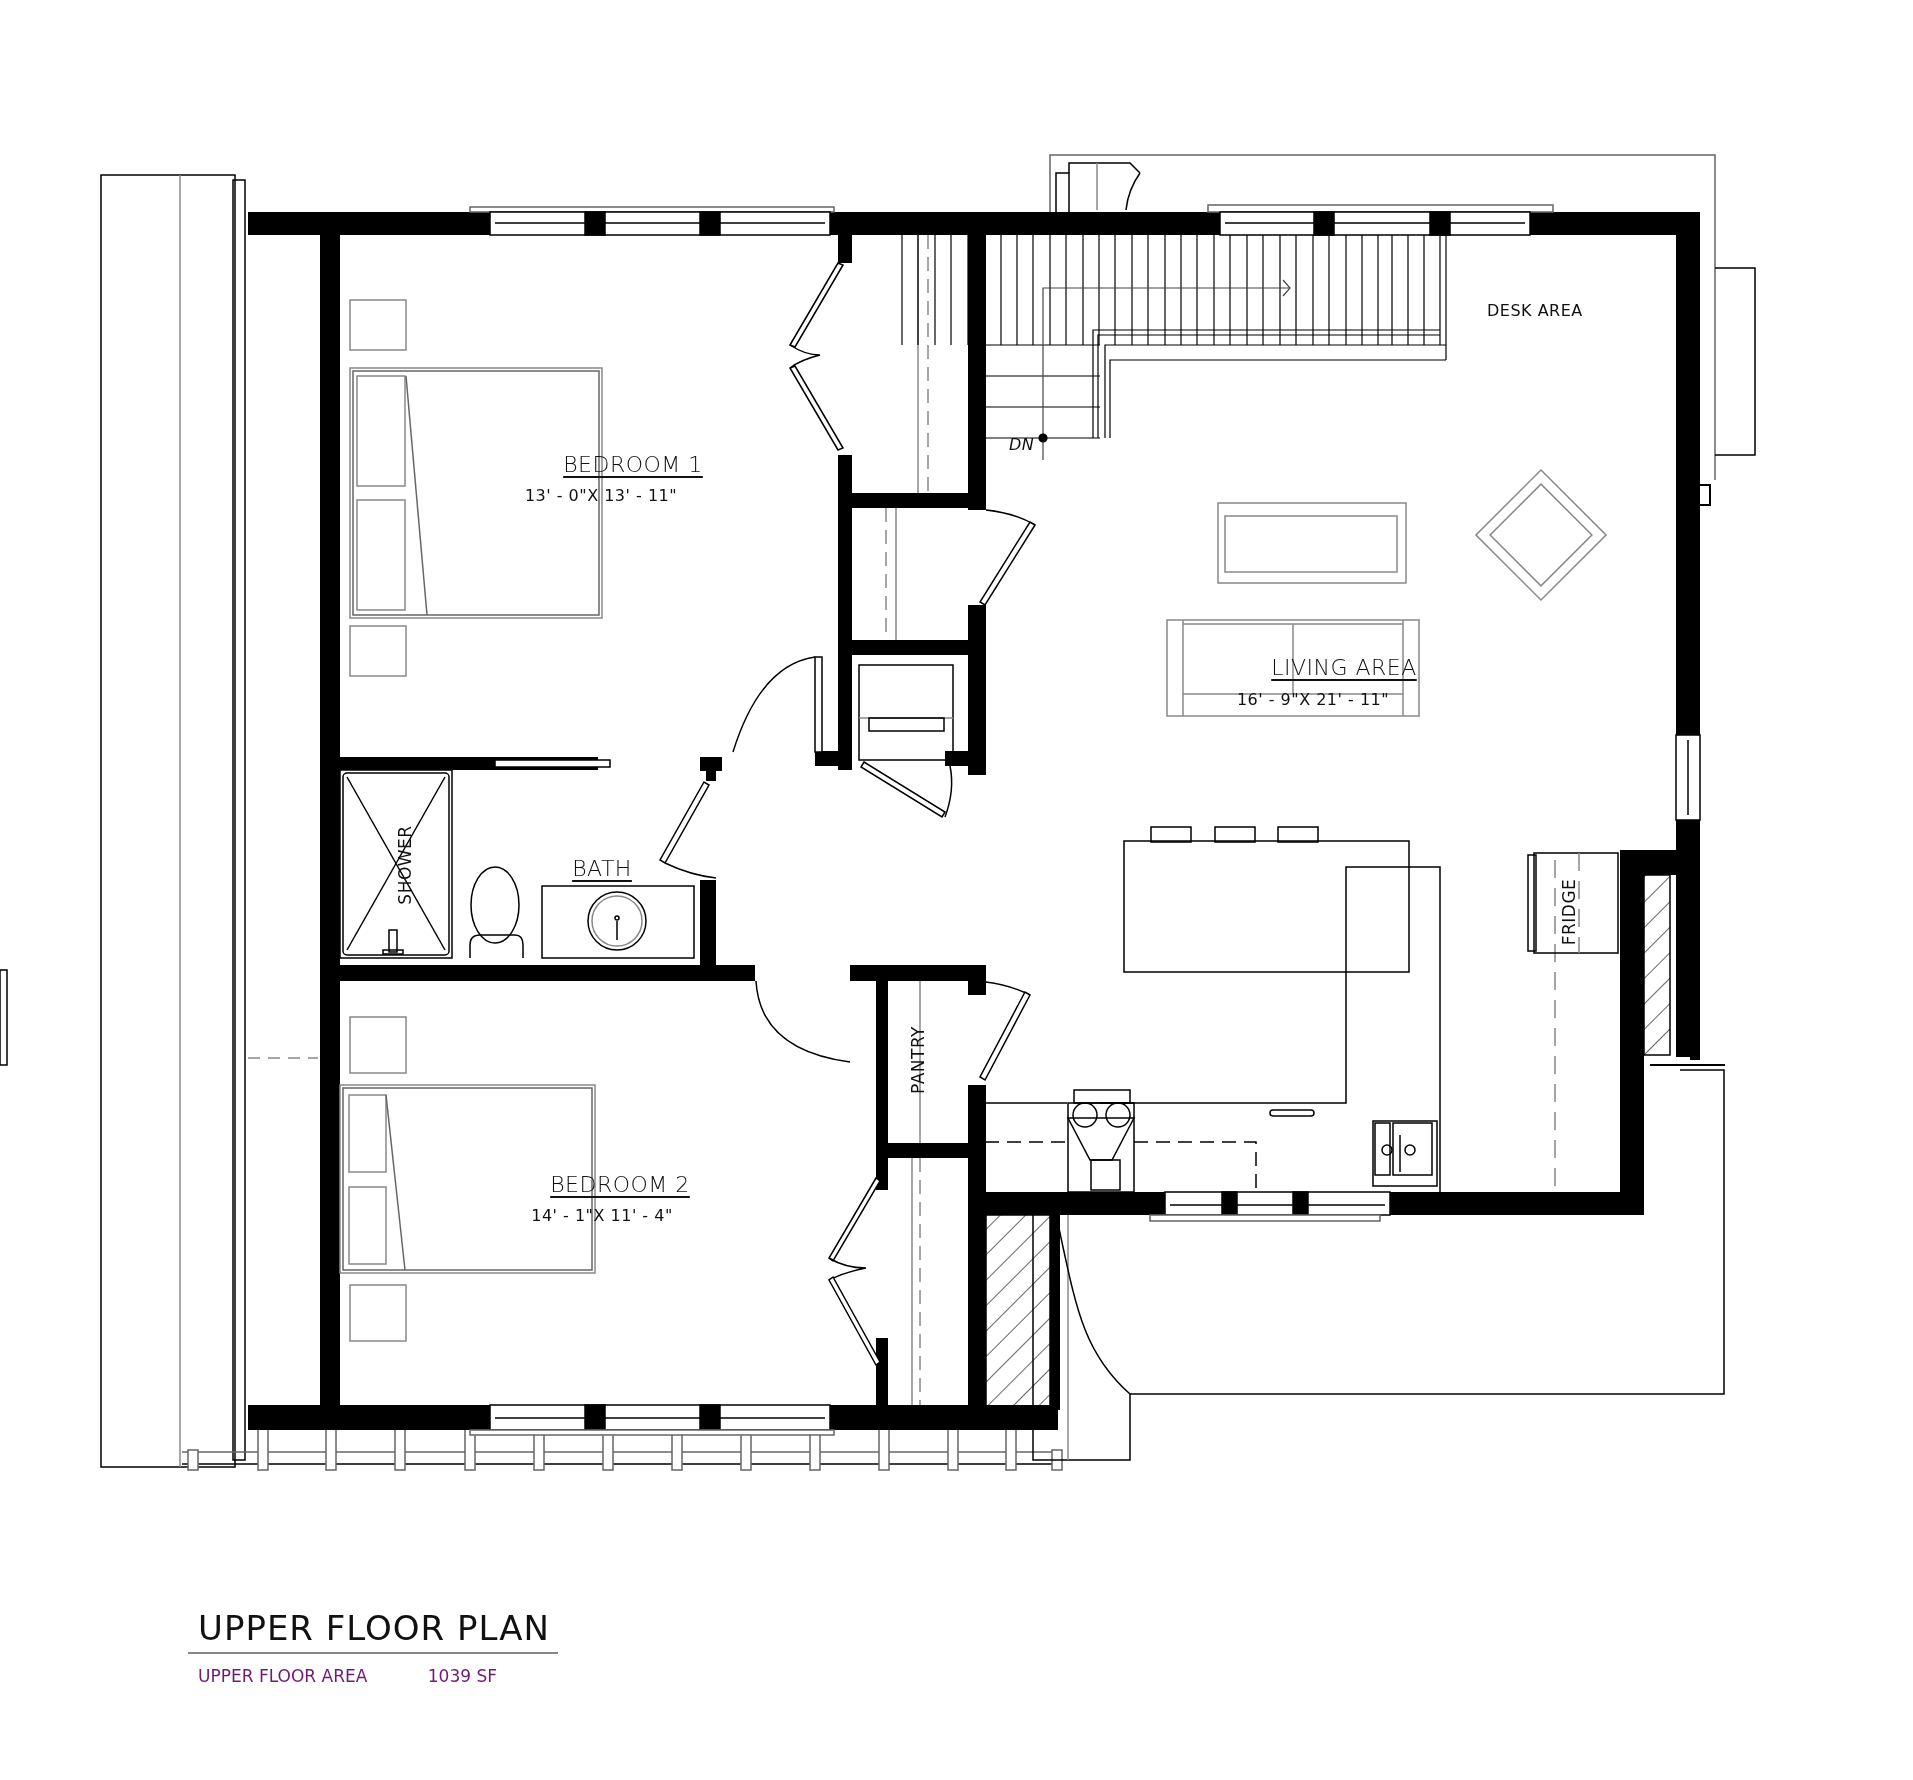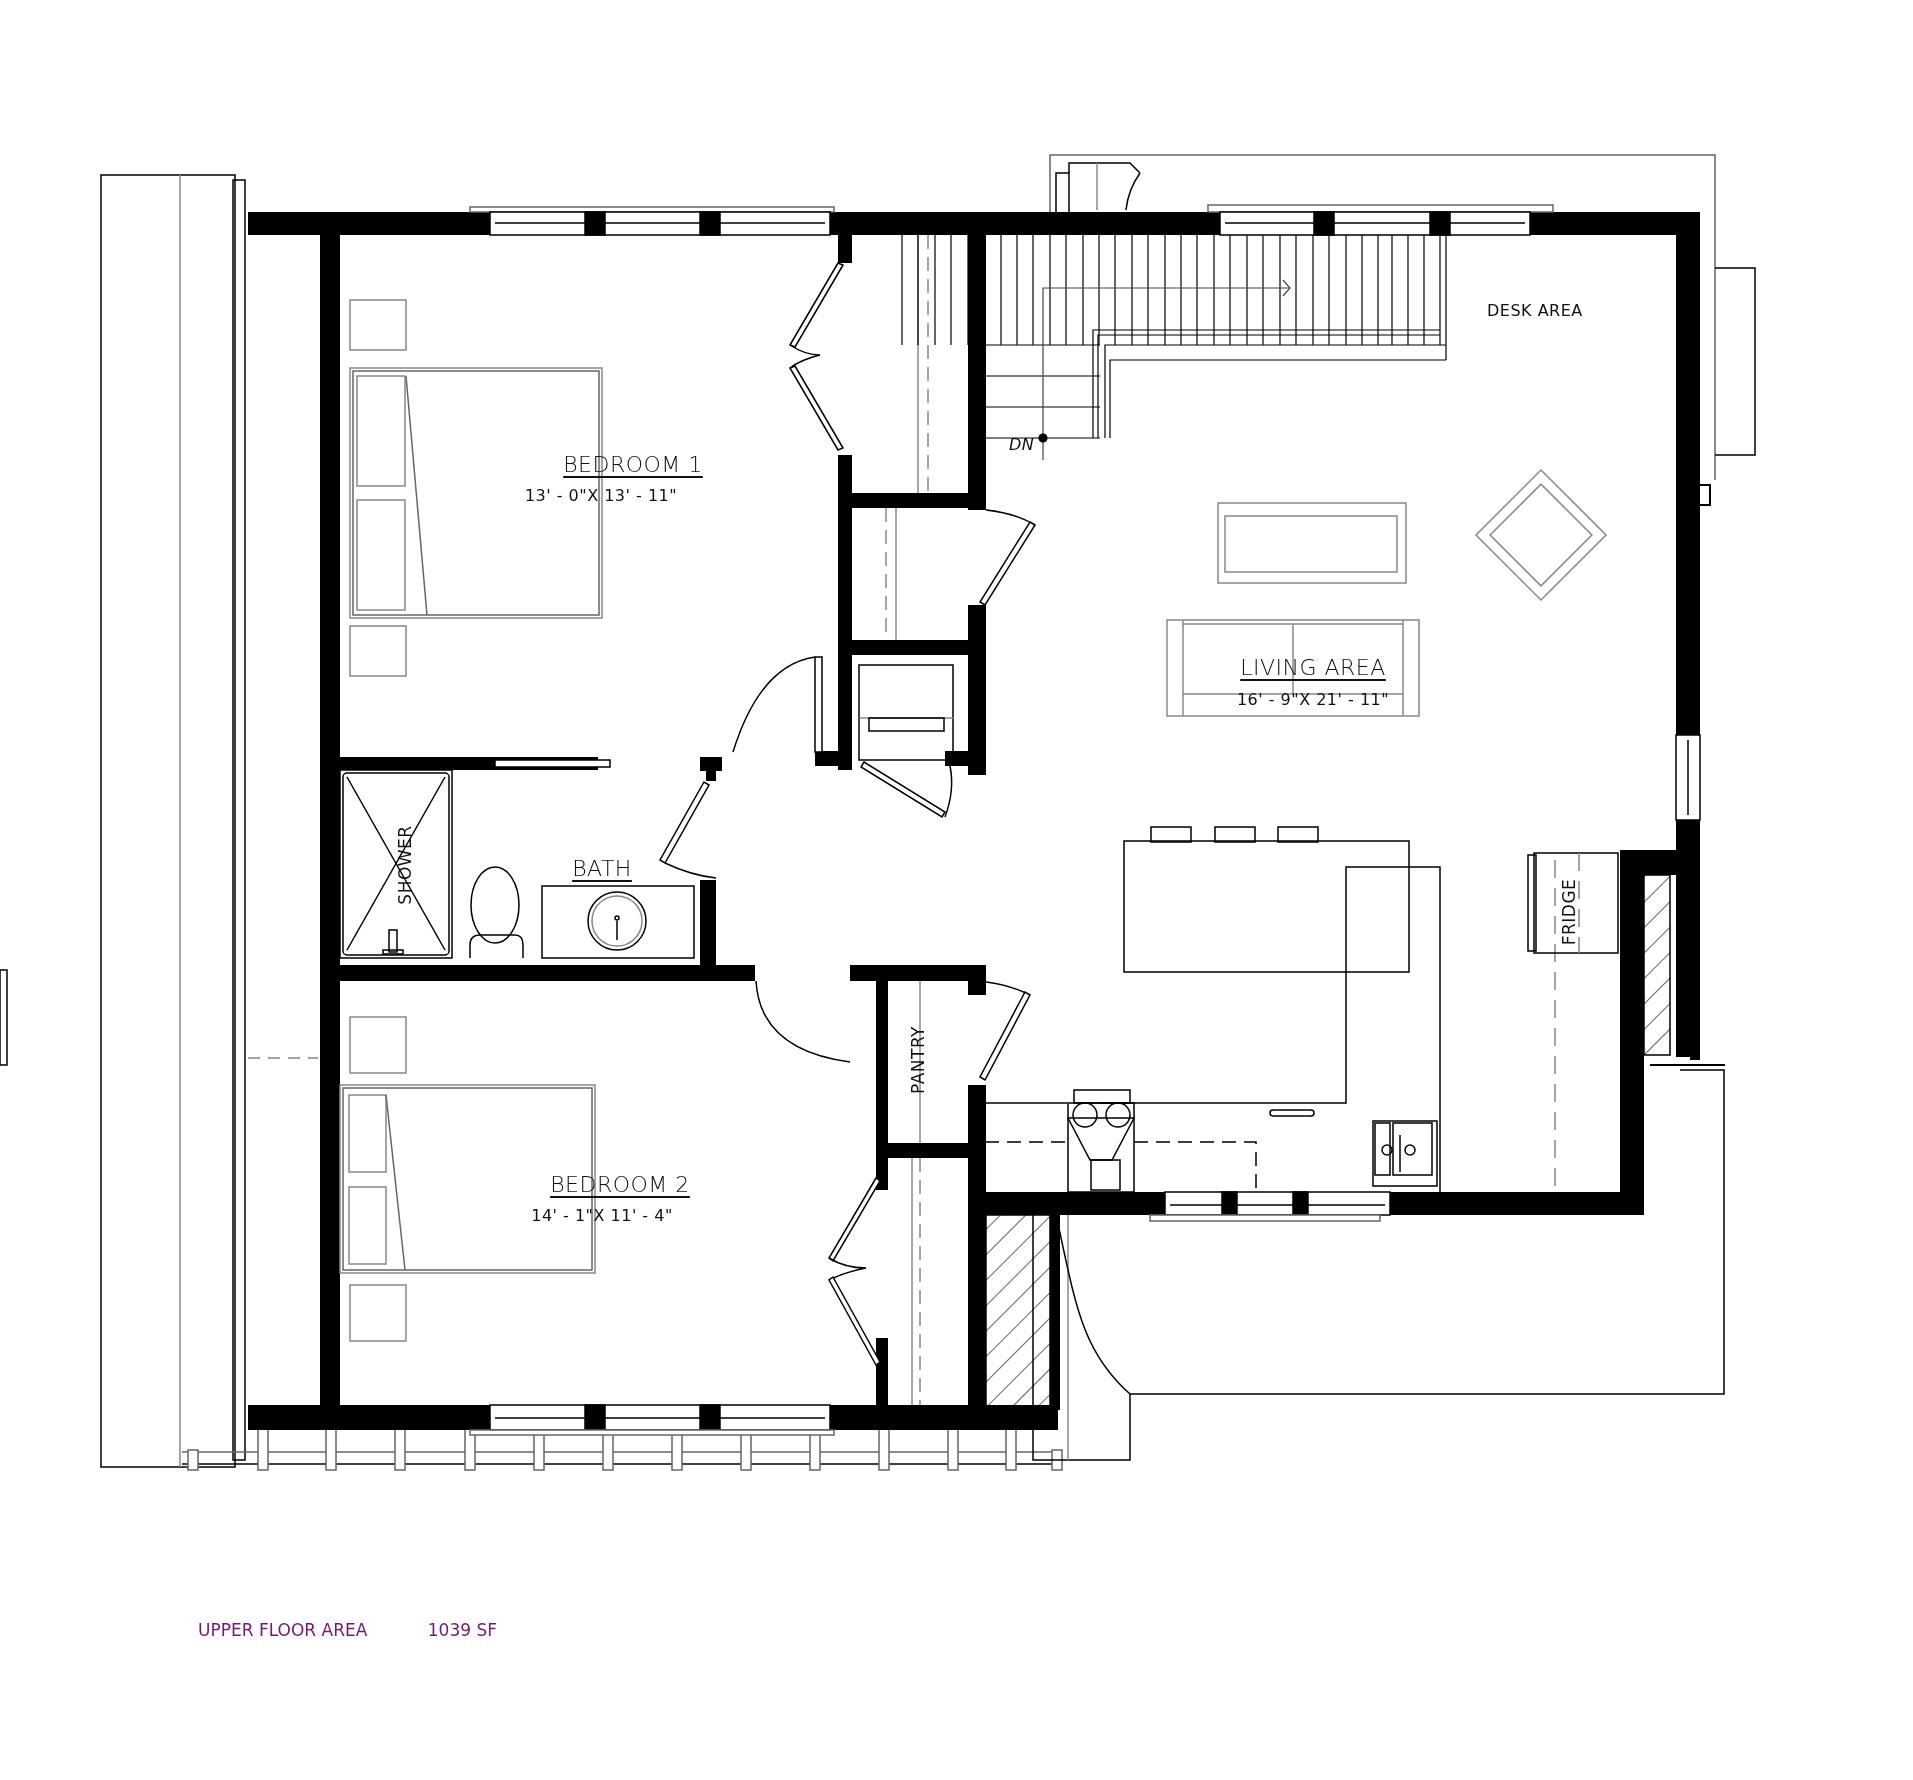--- a/index.html
+++ b/index.html
@@ -329,28 +329,29 @@
 </svg>
 
 <div class="lbl room-name" style="left:600px;top:452px;margin-left:33px;">BEDROOM 1</div>
 <div class="lbl room-dim" style="left:601px;top:486px;">13' - 0"X 13' - 11"</div>
 
 <div class="lbl room-name" style="left:602px;top:856px;">BATH</div>
 
 <div class="lbl room-name" style="left:620px;top:1172px;">BEDROOM 2</div>
 <div class="lbl room-dim" style="left:602px;top:1206px;">14' - 1"X 11' - 4"</div>
 
-<div class="lbl room-name" style="left:1313px;top:655px;">LIVING AREA</div>
+<div class="lbl room-name" style="left:1344px;top:655px;">LIVING AREA</div>
 <div class="lbl room-dim" style="left:1313px;top:690px;">16' - 9"X 21' - 11"</div>
 
 <div class="lbl small" style="left:1487px;top:281px;margin-top:20px;">DESK AREA</div>
 <div class="lbl small" style="left:1009px;top:435px;font-style:italic;">DN</div>
 
 <div class="lbl vert" style="left:365px;top:855px;transform:rotate(-90deg);">SHOWER</div>
 <div class="lbl vert" style="left:884px;top:1050px;transform:rotate(-90deg);">PANTRY</div>
 <div class="lbl vert" style="left:1536px;top:902px;transform:rotate(-90deg);">FRIDGE</div>
 
 <div id="title-block">
+  <div id="title">UPPER FLOOR PLAN</div>
   <div id="area-row">
     <span>UPPER FLOOR AREA</span>
     <span id="area-value">1039 SF</span>
   </div>
 </div>
 
 </body></html>

